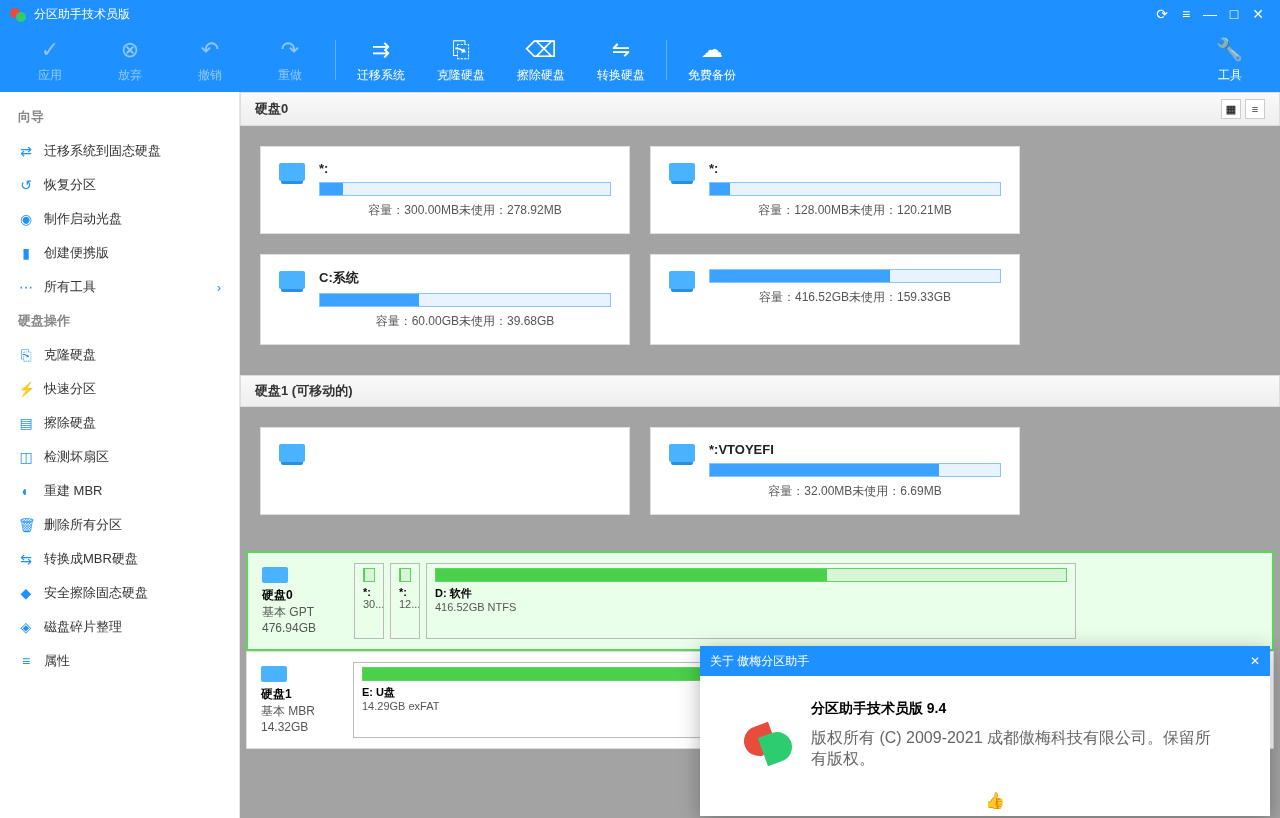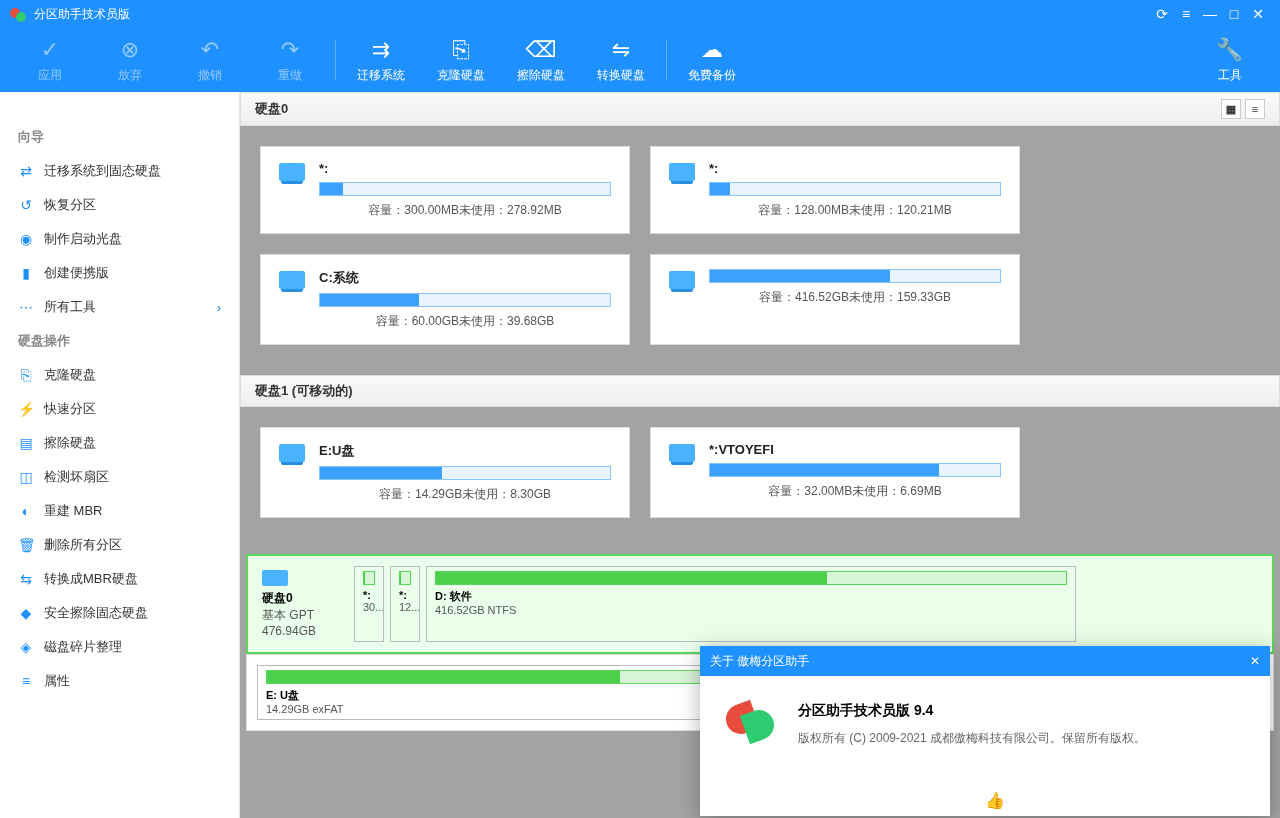--- a/index.html
+++ b/index.html
@@ -14,21 +14,21 @@
 
 .toolbar { height: 64px; background: #1e90ff; display: flex; align-items: center; padding: 0 10px; gap: 0; }
 .toolbar .tbtn { width: 80px; height: 64px; display: flex; flex-direction: column; align-items: center; justify-content: center; color: #fff; font-size: 12px; cursor: pointer; gap: 4px; }
 .toolbar .tbtn.disabled { color: rgba(255,255,255,0.5); }
 .toolbar .tbtn .ticon { font-size: 22px; }
 .toolbar .sep { width: 1px; height: 40px; background: rgba(255,255,255,0.3); margin: 0 5px; }
 .toolbar .spacer { flex: 1; }
 
 .main { display: flex; height: calc(818px - 28px - 64px); }
 
-.sidebar { width: 240px; background: #fff; border-right: 1px solid #e5e5e5; overflow-y: auto; padding: 28px 0; }
+.sidebar { width: 240px; background: #fff; border-right: 1px solid #e5e5e5; overflow-y: auto; padding: 8px 0; }
 .sidebar .shdr { color: #888; font-size: 13px; padding: 8px 18px; font-weight: bold; }
 .sidebar .sitem { display: flex; align-items: center; padding: 8px 18px; font-size: 13px; color: #333; cursor: pointer; gap: 10px; }
 .sidebar .sitem .sicon { width: 16px; text-align: center; color: #1e90ff; font-size: 14px; }
 .sidebar .sitem .arrow { margin-left: auto; color: #1e90ff; }
 
 .content { flex: 1; background: #a3a3a3; overflow-y: auto; padding: 0; position: relative; }
 .diskhdr { background: linear-gradient(#fafafa,#eee); border: 1px solid #ddd; padding: 6px 14px; font-size: 13px; font-weight: bold; color: #333; display: flex; align-items: center; }
 .diskhdr .viewbtns { margin-left: auto; display:flex; gap:4px; }
 .viewbtn { width:20px; height:20px; border:1px solid #ccc; background:#fff; display:flex; align-items:center; justify-content:center; font-size:11px; cursor:pointer; }
 
@@ -52,26 +52,26 @@
 .diskmap .dlabel .dtype { font-size: 12px; color: #555; }
 .diskmap .dpart { border: 1px solid #bbb; padding: 4px 8px; display: flex; flex-direction: column; justify-content: flex-start; min-width: 30px; overflow: hidden; }
 .diskmap .dpart .dbar { height: 14px; border: 1px solid #5cd65c; background: #d8f5d8; margin-bottom: 4px; position: relative; }
 .diskmap .dpart .dbar .dfill { height: 100%; background: #4ad04a; }
 .diskmap .dpart .dpname { font-size: 11px; font-weight: bold; white-space: nowrap; }
 .diskmap .dpart .dpsize { font-size: 11px; color: #555; white-space: nowrap; }
 
 .about-dialog { position: absolute; left: 700px; top: 646px; width: 570px; height: 170px; background: #fff; box-shadow: 0 4px 20px rgba(0,0,0,0.3); z-index: 100; }
 .about-titlebar { height: 30px; background: #1e90ff; color: #fff; display: flex; align-items: center; padding: 0 10px; font-size: 12px; }
 .about-titlebar .spacer { flex: 1; }
-.about-body { padding: 24px 26px; display: flex; gap: 24px; align-items: center; }
+.about-body { padding: 24px 44px; display: flex; gap: 24px; align-items: flex-end; }
 .about-logo { width: 48px; height: 48px; position: relative; }
 .about-logo .p1 { position:absolute; width:30px; height:30px; background:#e74c3c; border-radius:50% 0 0 50%; transform:rotate(-20deg); left:0; top:4px; }
 .about-logo .p2 { position:absolute; width:30px; height:30px; background:#2ecc71; border-radius:0 50% 50% 0; transform:rotate(-20deg); left:18px; top:10px; }
 .about-text .atitle { font-size: 14px; font-weight: bold; margin-bottom: 10px; }
-.about-text .acopy { font-size: 12px; color: #666; }
+.about-text .acopy { font-size: 16px; color: #666; }
 .thumb { position:absolute; bottom:6px; left:50%; color:#1e90ff; font-size:16px; }
 </style>
 </head>
 <body>
 
 <div class="titlebar">
   <div class="logo"></div>
   <span>分区助手技术员版</span>
   <div class="spacer"></div>
   <div class="winbtn">⟳</div>
@@ -259,30 +259,20 @@
       </div>
         </div>
       </div>
 
     <div class="diskhdr">
       <span>硬盘1 (可移动的)</span>
     </div>
     <div class="partgrid" id="disk1-grid">
         <div class="partcard">
           <div class="picon "></div>
-      <div class="pbody">
-        <div class="pname">E:U盘</div>
-        <div class="pbar">
-              <div class="pfill" style="width:42%"></div>
-            </div>
-        <div class="pinfo">
-              <span>容量：14.29GB</span>
-              <span>未使用：8.30GB</span>
-            </div>
-      </div>
         </div>
         <div class="partcard">
           <div class="picon "></div>
       <div class="pbody">
         <div class="pname">*:VTOYEFI</div>
         <div class="pbar">
               <div class="pfill" style="width:79%"></div>
             </div>
         <div class="pinfo">
               <span>容量：32.00MB</span>
@@ -316,20 +306,26 @@
           </div>
           <div class="dpart" style="width: 650px;">
             <div class="dbar">
               <div class="dfill" style="width:62%"></div>
             </div>
             <div class="dpname">D: 软件</div>
             <div class="dpsize">416.52GB NTFS</div>
           </div>
         </div>
       <div class="diskmap" id="map1">
+          <div class="dlabel">
+            <div class="dicon"></div>
+            <div class="dname">硬盘1</div>
+            <div class="dtype">基本 MBR</div>
+            <div class="dtype">14.32GB</div>
+          </div>
           <div class="dpart" style="width: 860px;">
             <div class="dbar">
               <div class="dfill" style="width:42%"></div>
             </div>
             <div class="dpname">E: U盘</div>
             <div class="dpsize">14.29GB exFAT</div>
           </div>
         </div>
     </div>
   </div>

